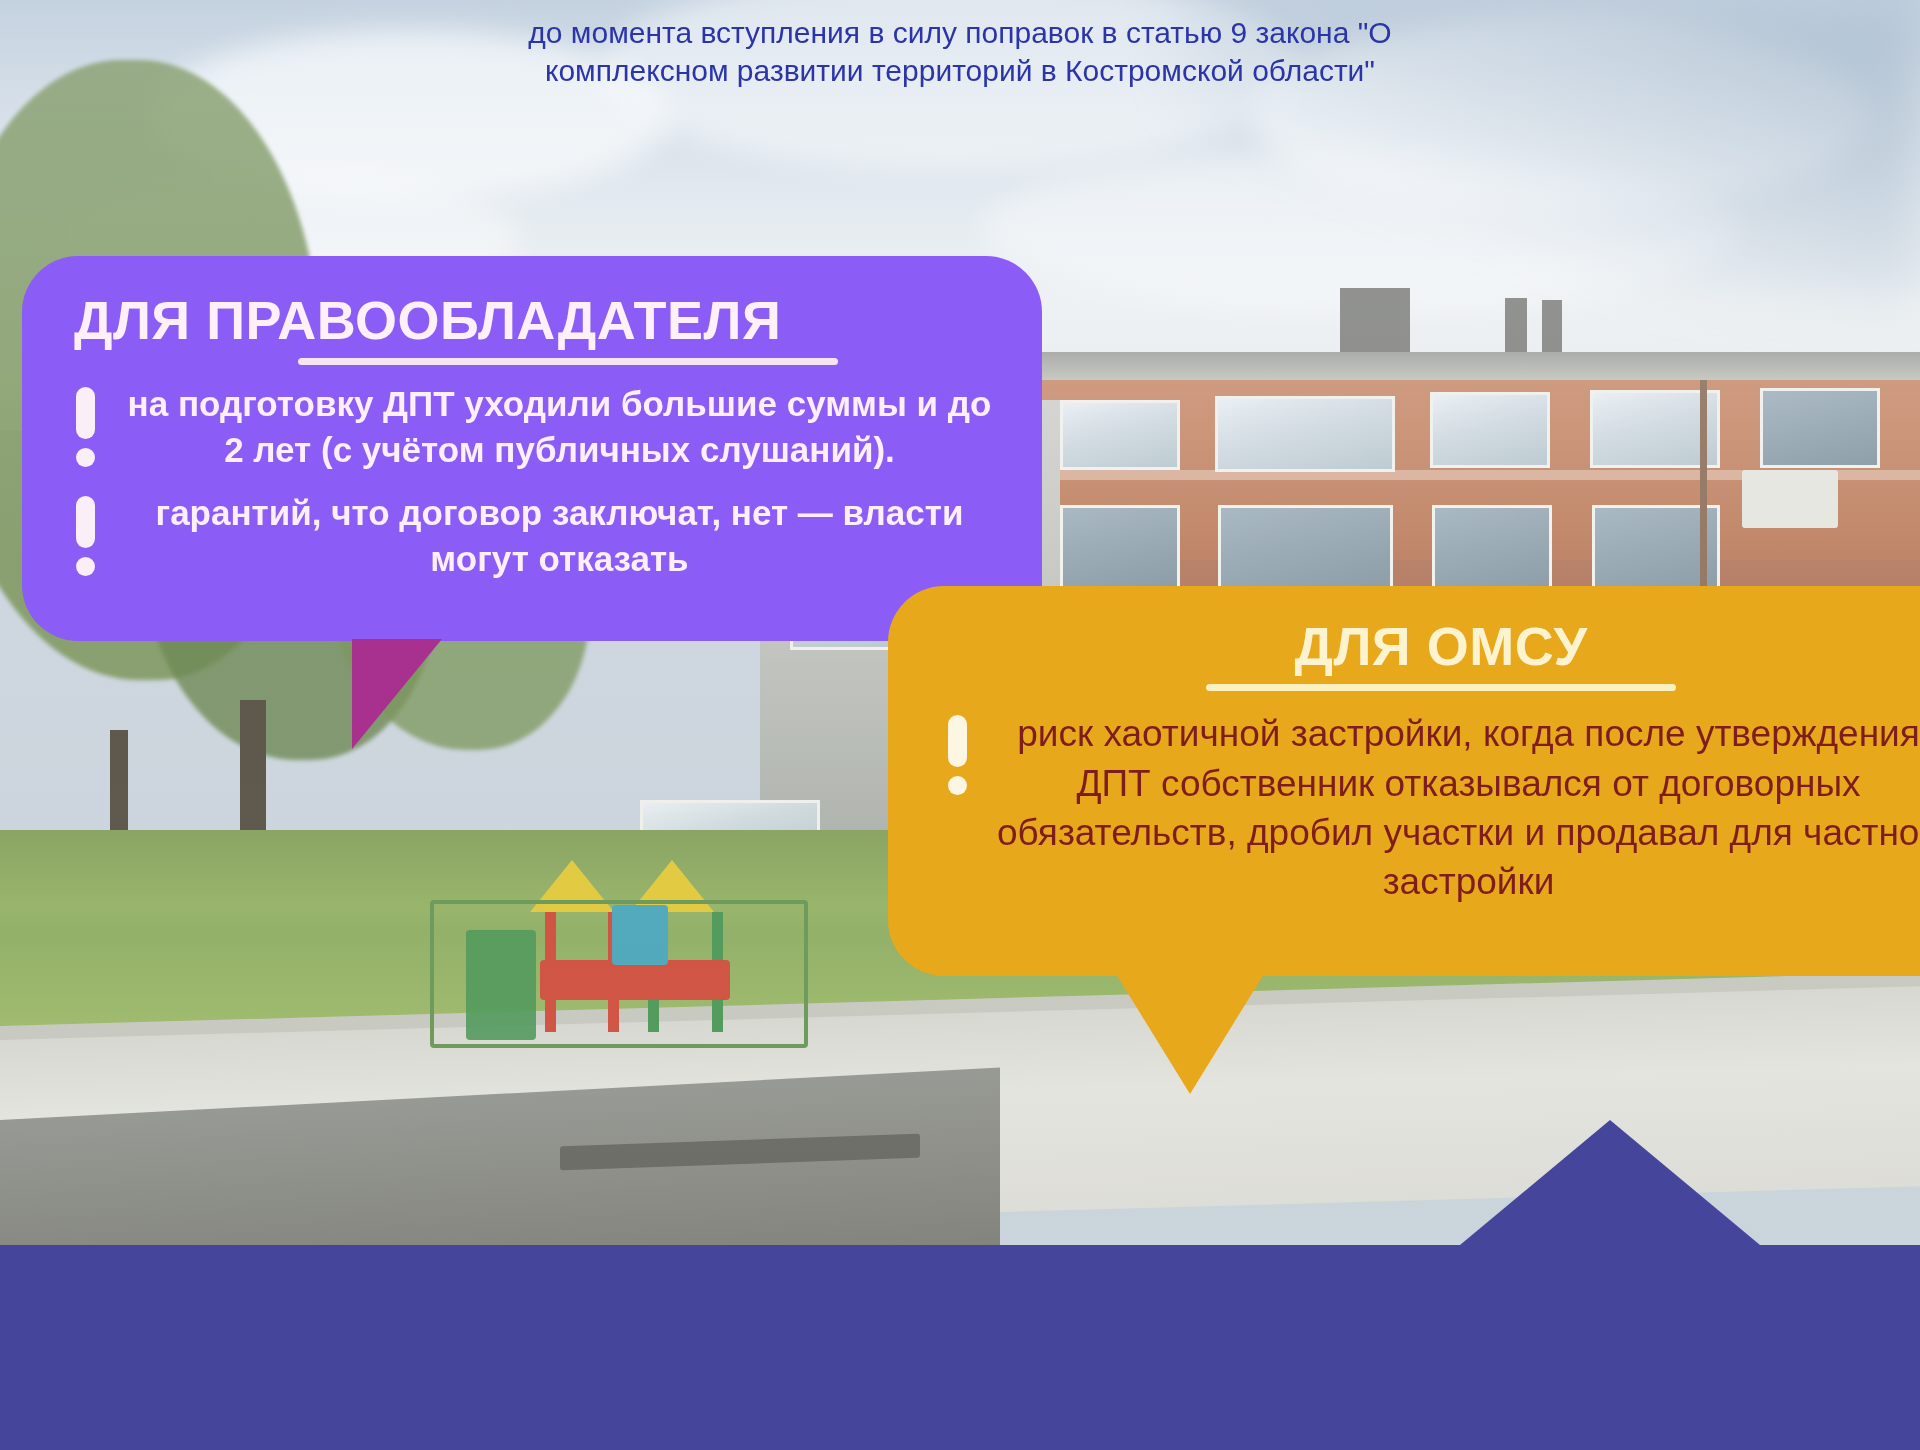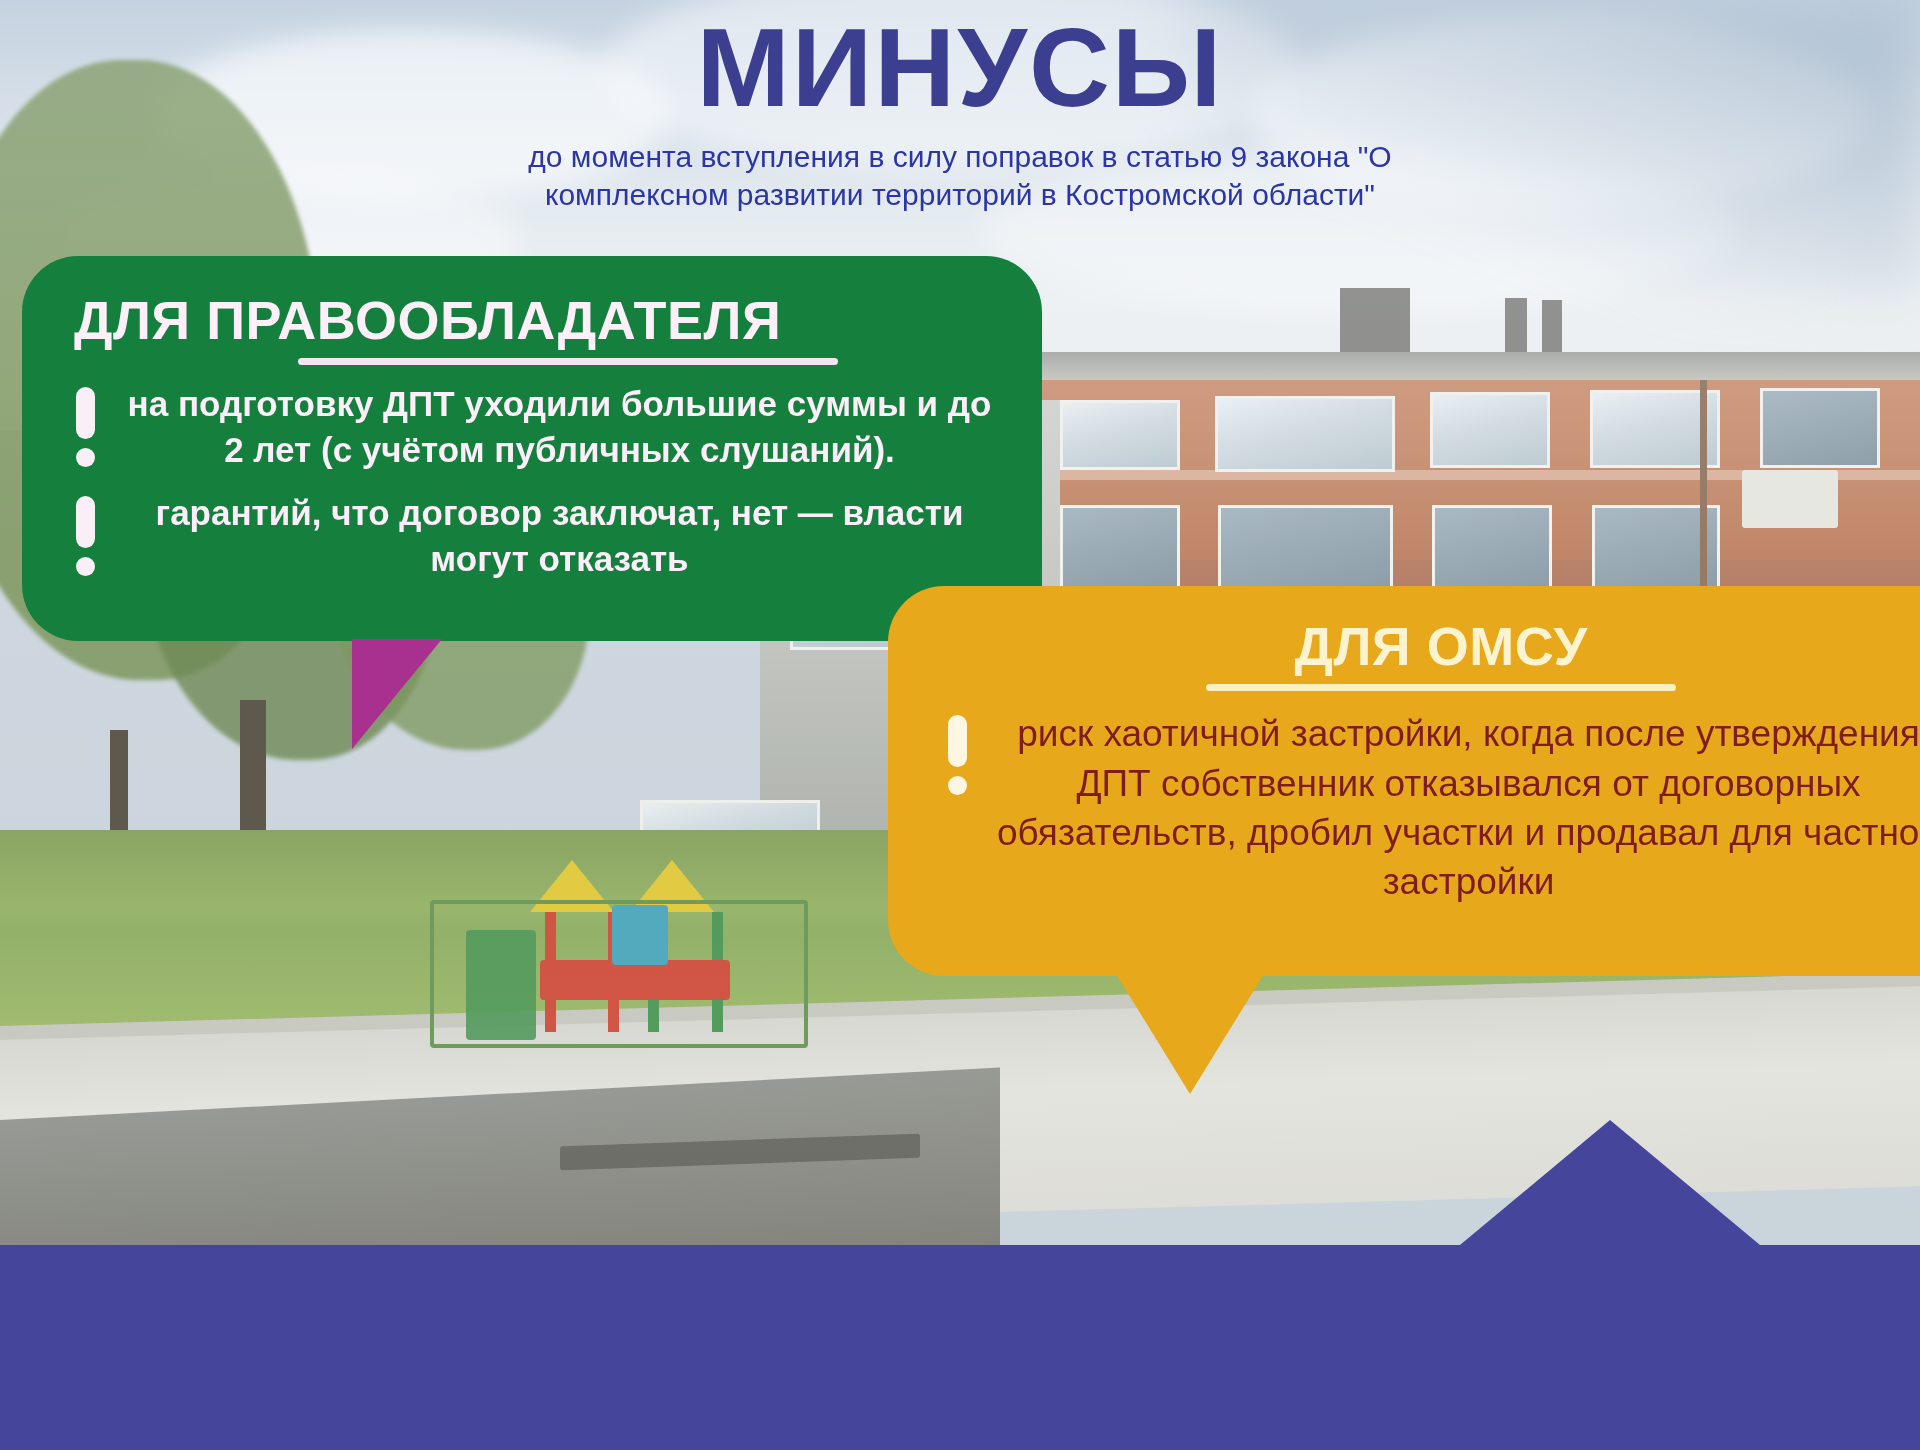--- a/index.html
+++ b/index.html
@@ -85,21 +85,21 @@
     font-size:30px;line-height:1.28;color:#2b35a8;font-weight:400;
     font-family:"Liberation Sans","DejaVu Sans",sans-serif;
   }
 
   
   .bubble{position:absolute;z-index:8;}
   .bubble-body{border-radius:56px;box-sizing:border-box;position:relative;}
 
   
   #purple{left:22px;top:256px;width:1020px;}
-  #purple .bubble-body{background:#15803d;padding:34px 44px 42px 44px;}
+  #purple .bubble-body{background:#8b5cf6;padding:34px 44px 42px 44px;}
   .tail-purple{position:absolute;left:330px;top:100%;width:0;height:0;margin-top:-2px;
      border-left:90px solid #a8308e;border-bottom:110px solid transparent;}
 
   
   #orange{left:888px;top:586px;width:1102px;}
   #orange .bubble-body{background:#e8a81b;padding:30px 46px 52px 50px;}
   .tail-orange{position:absolute;left:228px;top:100%;width:0;height:0;margin-top:-2px;
      border-left:74px solid transparent;border-right:74px solid transparent;
      border-top:120px solid #e8a81b;}
 
@@ -193,21 +193,20 @@
       <div style="position:absolute;left:540px;top:960px;width:190px;height:40px;background:#cf3f2e;border-radius:4px;"></div>
       <div style="position:absolute;left:612px;top:905px;width:56px;height:60px;background:#3fa0b8;border-radius:4px;"></div>
       <div style="position:absolute;left:466px;top:930px;width:70px;height:110px;background:#3f8f4a;opacity:.9;border-radius:4px;"></div>
       <div class="fence" style="left:430px;top:900px;width:370px;height:140px;"></div>
     </div>
 
     <div class="photo-tone"></div>
   </div>
 
   <div class="header">
-    <h1 class="title">МИНУСЫ</h1>
     <div class="subtitle">
       <div>до момента вступления в силу поправок в статью 9 закона "О</div>
       <div>комплексном развитии территорий в Костромской области"</div>
     </div>
   </div>
 
   <div class="bubble" id="purple">
     <div class="bubble-body">
       <div class="card-head">ДЛЯ ПРАВООБЛАДАТЕЛЯ</div>
       <div class="head-rule"></div>

